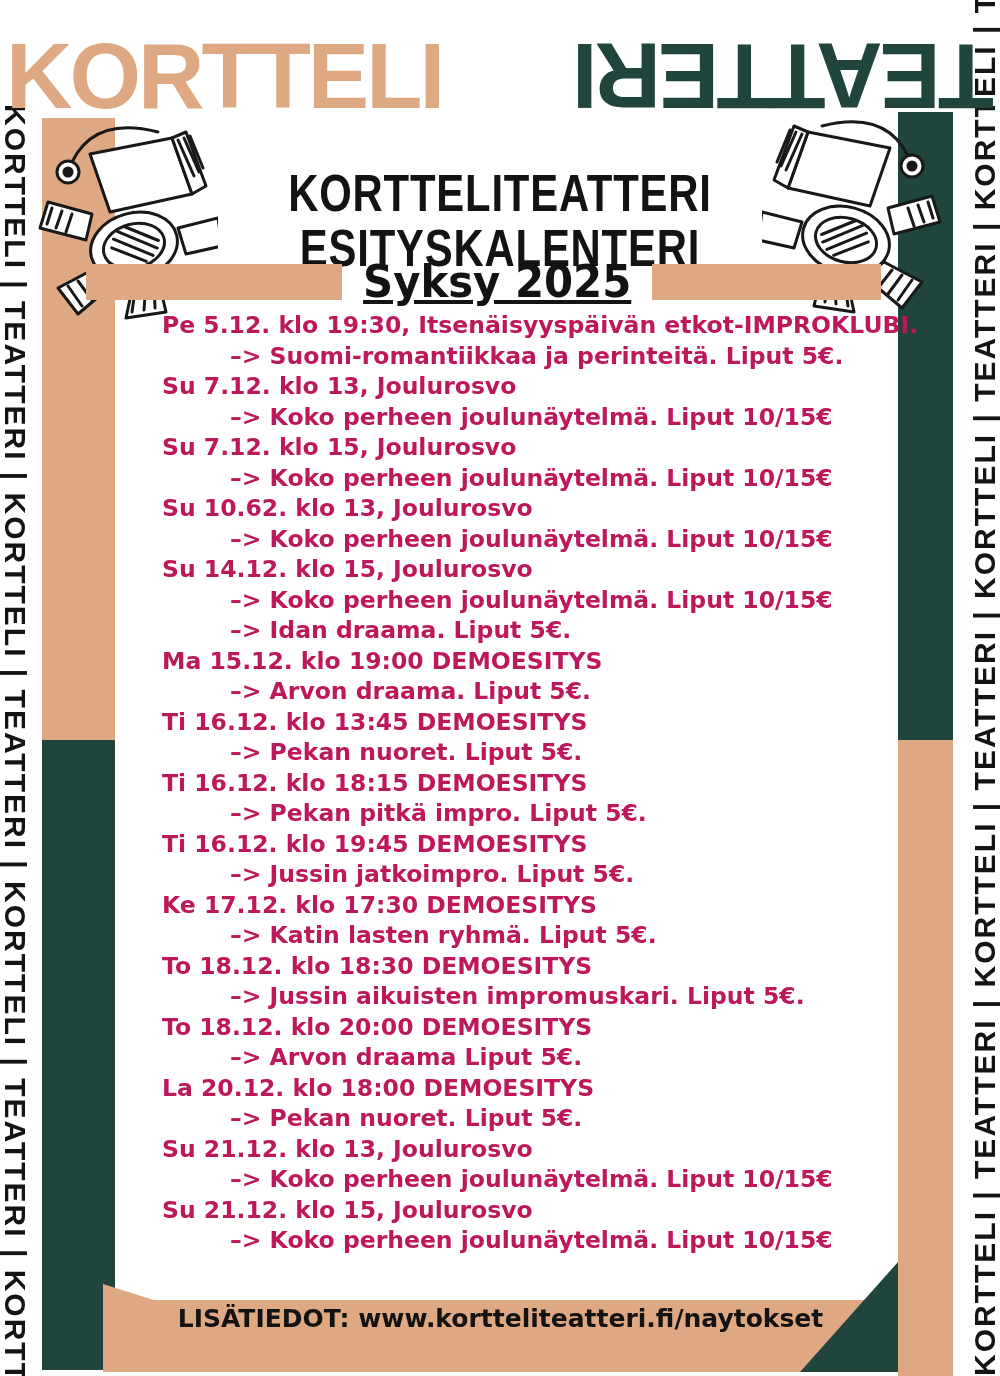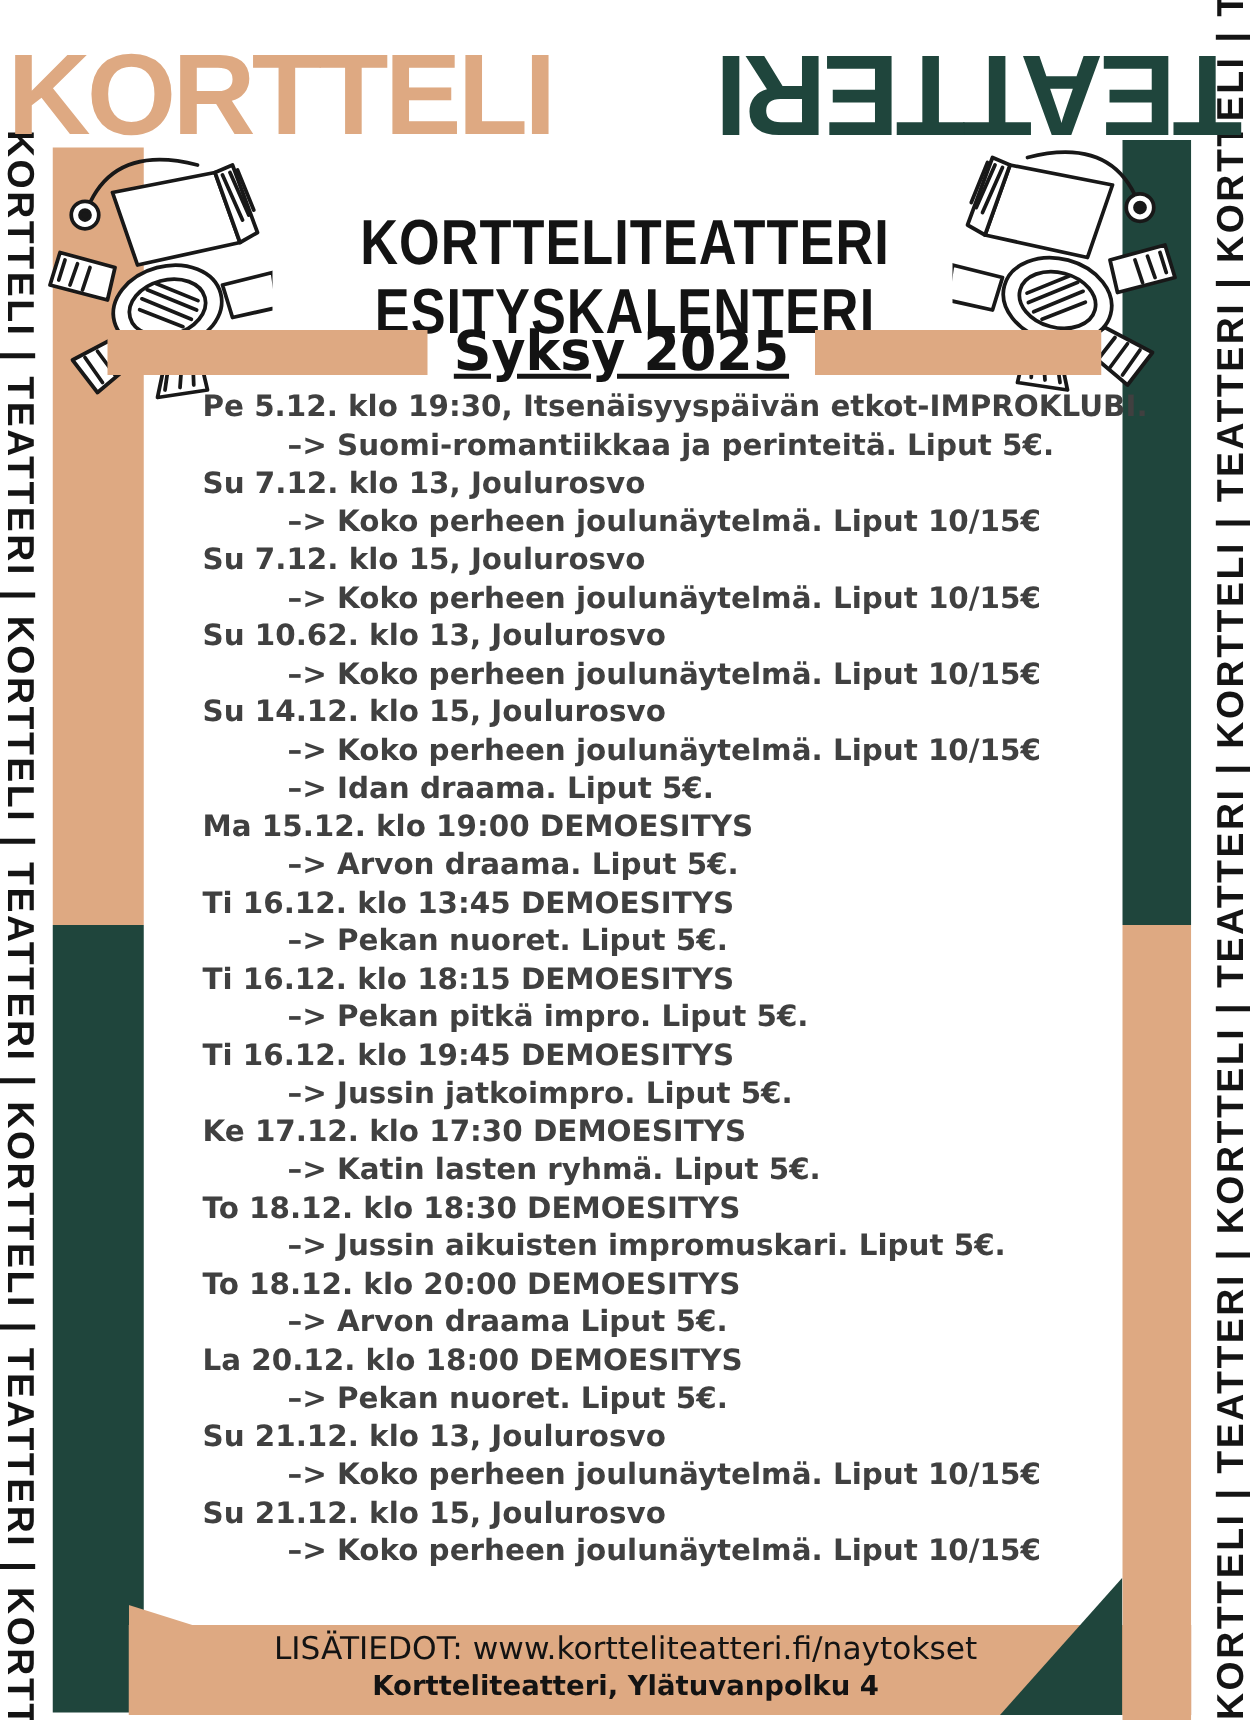--- a/index.html
+++ b/index.html
@@ -36,32 +36,32 @@
   .season-row{position:absolute;left:86px;top:263px;width:795px;height:37px;
               display:flex;align-items:center;text-decoration:underline;}
   .season-bar{background:var(--tan);height:36px;}
   .season-bar.l{width:256px;}
   .season-bar.r{flex:1;}
   .season-text{font-family:"DejaVu Sans",sans-serif;font-weight:bold;font-size:44px;
                line-height:37px;padding:0 14px;transform:scaleX(.95);color:#131313;}
 
   
   .events{position:absolute;left:148px;top:310px;width:762px;
-          font-size:23.5px;font-weight:600;line-height:30.5px;color:#404040;}
+          font-size:23.5px;font-weight:600;line-height:30.5px;color:#be185d;}
   .events .when{padding-left:14px;white-space:nowrap;}
   .events .detail{padding-left:82px;white-space:nowrap;}
 
   
   .footer-band{position:absolute;left:103px;top:1300px;width:850px;height:72px;background:var(--tan);}
   .footer-notch{position:absolute;left:103px;top:1284px;width:54px;height:17px;background:var(--tan);
                 clip-path:polygon(0 0,100% 100%,0 100%);}
   .corner-green{position:absolute;left:800px;top:1262px;width:98px;height:110px;background:var(--green);
                 clip-path:polygon(100% 0,100% 100%,0 100%);}
   .footer-text{position:absolute;left:103px;top:1302px;width:795px;text-align:center;color:#131313;}
-  .footer-line1{font-size:25px;font-weight:normal;line-height:34px;}
+  .footer-line1{font-size:25px;font-weight:bold;line-height:34px;}
   .footer-line2{font-size:22px;font-weight:bold;line-height:28px;}
 
   
   .spot{position:absolute;}
   .spot-left{left:38px;top:110px;}
   .spot-right{left:762px;top:104px;}
   .spot svg *{vector-effect:non-scaling-stroke;}
 </style>
 </head>
 <body>
@@ -207,16 +207,15 @@
         <div class="when">Su 21.12. klo 15, Joulurosvo</div>
         <div class="detail">–&gt; Koko perheen joulunäytelmä. Liput 10/15€</div>
       </div>
     </div>
 
   <div class="footer-notch"></div>
   <div class="footer-band"></div>
   <div class="corner-green"></div>
   <div class="footer-text">
     <div class="footer-line1">LISÄTIEDOT: www.kortteliteatteri.fi/naytokset</div>
-    <div class="footer-line2">Kortteliteatteri, Ylätuvanpolku 4</div>
   </div>
 
 </div>
 
 </body></html>

